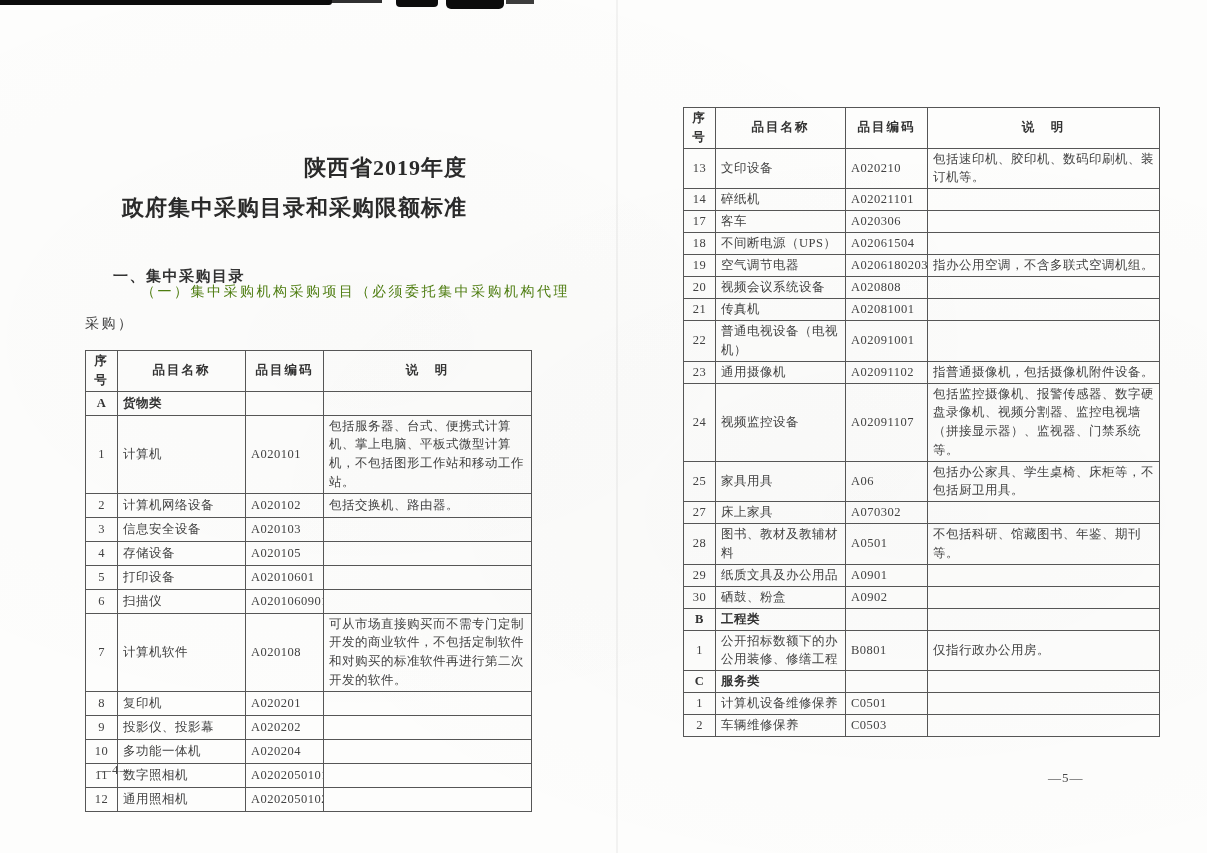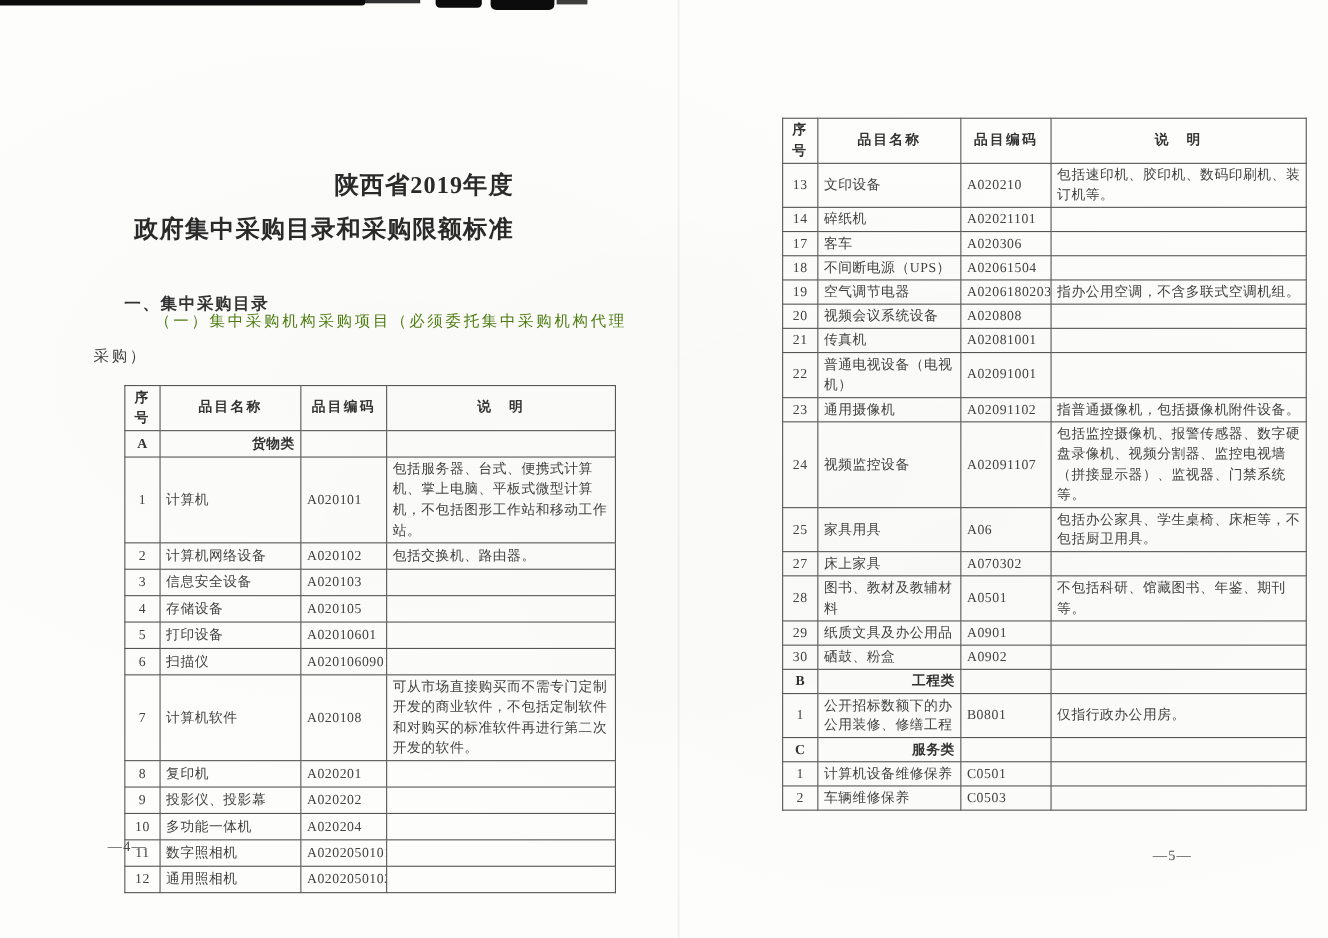--- a/index.html
+++ b/index.html
@@ -27,32 +27,32 @@
   .fold-seam{position:absolute;left:616px;top:0;width:2px;height:853px;background:rgba(0,0,0,0.045);}
 
   .left-page{position:absolute;left:85px;top:140px;width:452px;}
   .title-block{position:absolute;top:8px;left:0;width:382px;text-align:right;
     font-size:22px;font-weight:bold;color:#2a2a2a;line-height:40px;letter-spacing:1px;}
   .section-heading{position:absolute;top:112px;left:28px;font-size:15px;font-weight:bold;
     color:#333;letter-spacing:1.5px;margin-top:15px;}
   .subsection-l1{position:absolute;top:143px;left:56px;font-size:14px;color:#4d7c0f;letter-spacing:2.5px;white-space:nowrap;}
   .subsection-l2{position:absolute;top:175px;left:0;font-size:14px;color:#3c3c3c;letter-spacing:2.5px;}
 
-  table.tbl{border-collapse:collapse;table-layout:fixed;color:#424242;margin-left:28px;}
+  table.tbl{border-collapse:collapse;table-layout:fixed;color:#424242;}
   .tbl th,.tbl td{border:1px solid #565656;padding:1px 5px;font-size:12.5px;line-height:1.5;
     vertical-align:middle;overflow:hidden;}
   .tbl th{font-weight:bold;text-align:center;color:#333;height:22px;letter-spacing:2px;}
   .tbl td{letter-spacing:0.5px;}
   .tbl td.cell-no{text-align:center;}
   .tbl-left{position:absolute;top:210px;left:0;width:447px;}
   .tbl-left td{height:21px;}
   .right-page{position:absolute;left:683px;top:107px;width:477px;}
   .tbl-right{width:477px;}
   .tbl-right td{height:19px;font-size:12.5px;}
-  tr.section-row td{font-weight:bold;color:#333;text-align:right;}
+  tr.section-row td{font-weight:bold;color:#333;}
 
   .page-num{position:absolute;font-size:13px;color:#4a4a4a;letter-spacing:1px;}
   .page-num.pn-left{left:98px;top:762px;}
   .page-num.pn-right{left:1048px;top:770px;}
 </style>
 </head>
 <body>
 
 <div class="scan-bg"></div>
 <div class="strip s1"></div>

